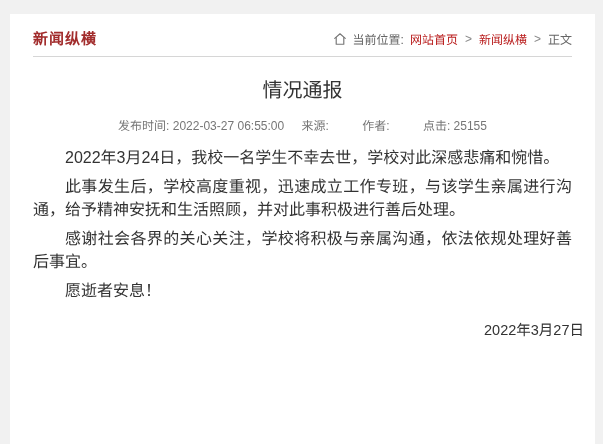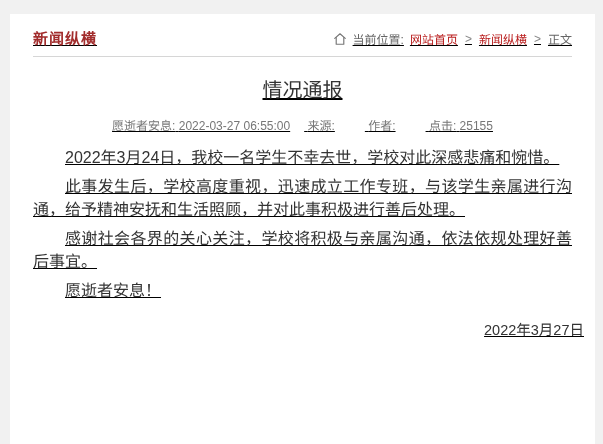--- a/index.html
+++ b/index.html
@@ -7,21 +7,20 @@
     width: 603px; height: 444px;
     overflow: hidden;
     background: #f1f1f1;
     font-family: "Liberation Sans", "DejaVu Sans", sans-serif;
   }
   .card {
     position: absolute;
     left: 10px; top: 14px; right: 8px; bottom: 0;
     background: #ffffff;
     padding: 0 23px;
-    text-decoration: underline;
   }
   .card-header {
     display: flex;
     justify-content: space-between;
     align-items: flex-end;
     padding-top: 13px;
     padding-bottom: 8px;
     border-bottom: 1px solid #d6d6d6;
   }
   .section-title {
@@ -104,21 +103,21 @@
       <span class="sep">&gt;</span>
       <span>正文</span>
     </div>
   </div>
 
   <div class="article">
 
     <h1 class="article-title">情况通报</h1>
 
     <div class="article-meta">
-      <span class="m-item"><span>愿逝者安息:</span>&nbsp;<span>2022-03-27 06:55:00</span></span>
+      <span class="m-item"><span>发布时间:</span>&nbsp;<span>2022-03-27 06:55:00</span></span>
       <span class="m-item"><span>来源:</span><span class="m-gap"></span></span>
       <span class="m-item"><span>作者:</span><span class="m-gap"></span></span>
       <span class="m-item"><span>点击:</span>&nbsp;<span>25155</span></span>
     </div>
 
     <div class="article-body">
         <p>2022年3月24日，我校一名学生不幸去世，学校对此深感悲痛和惋惜。</p>
         <p>此事发生后，学校高度重视，迅速成立工作专班，与该学生亲属进行沟通，给予精神安抚和生活照顾，并对此事积极进行善后处理。</p>
         <p>感谢社会各界的关心关注，学校将积极与亲属沟通，依法依规处理好善后事宜。</p>
         <p>愿逝者安息！</p>

